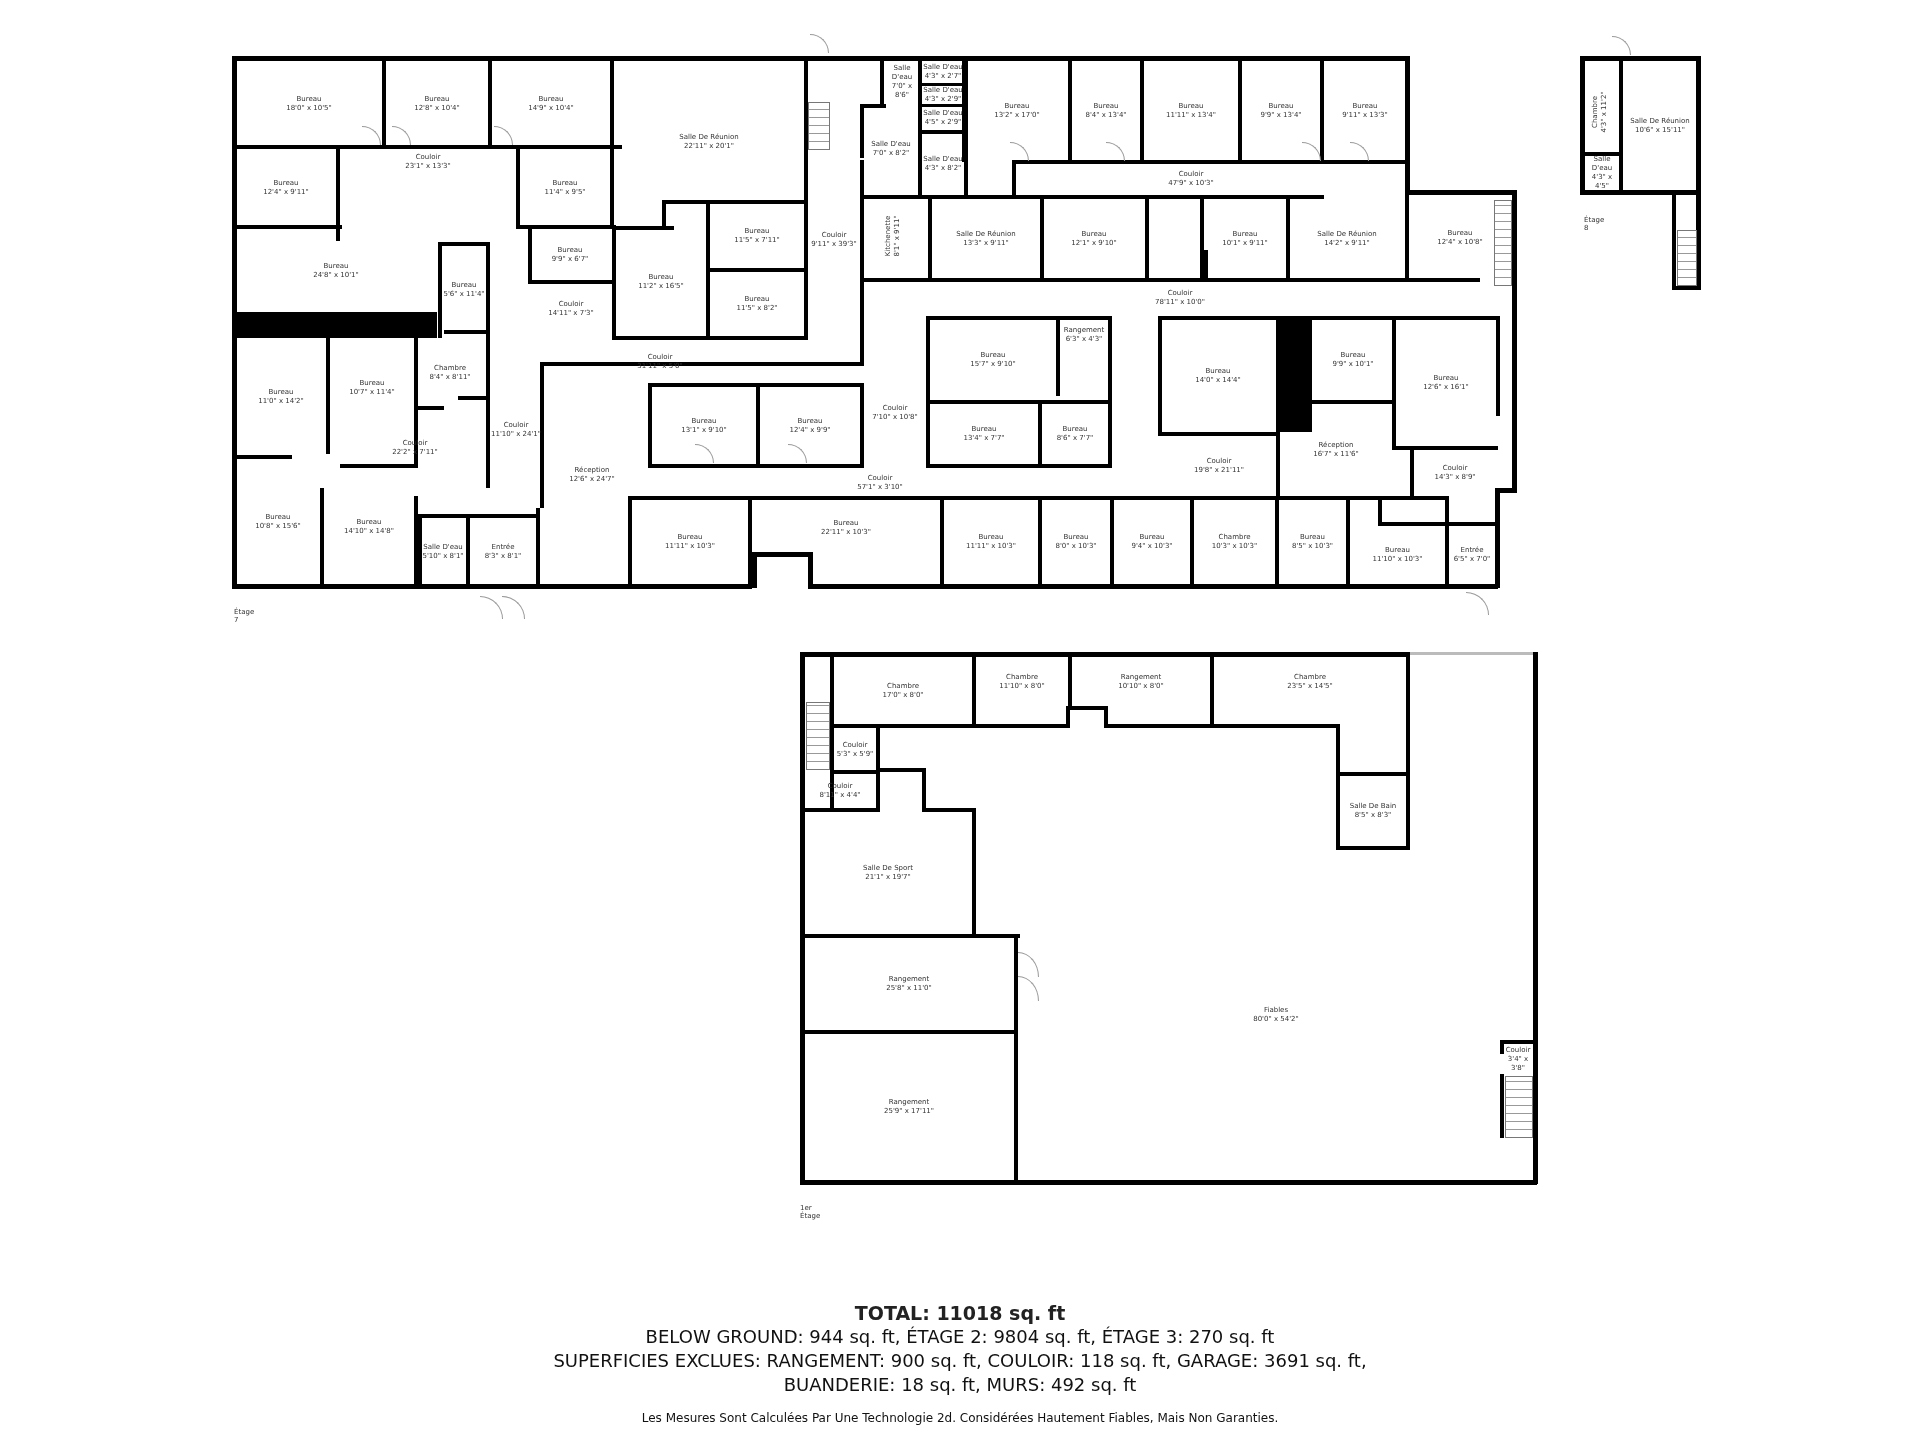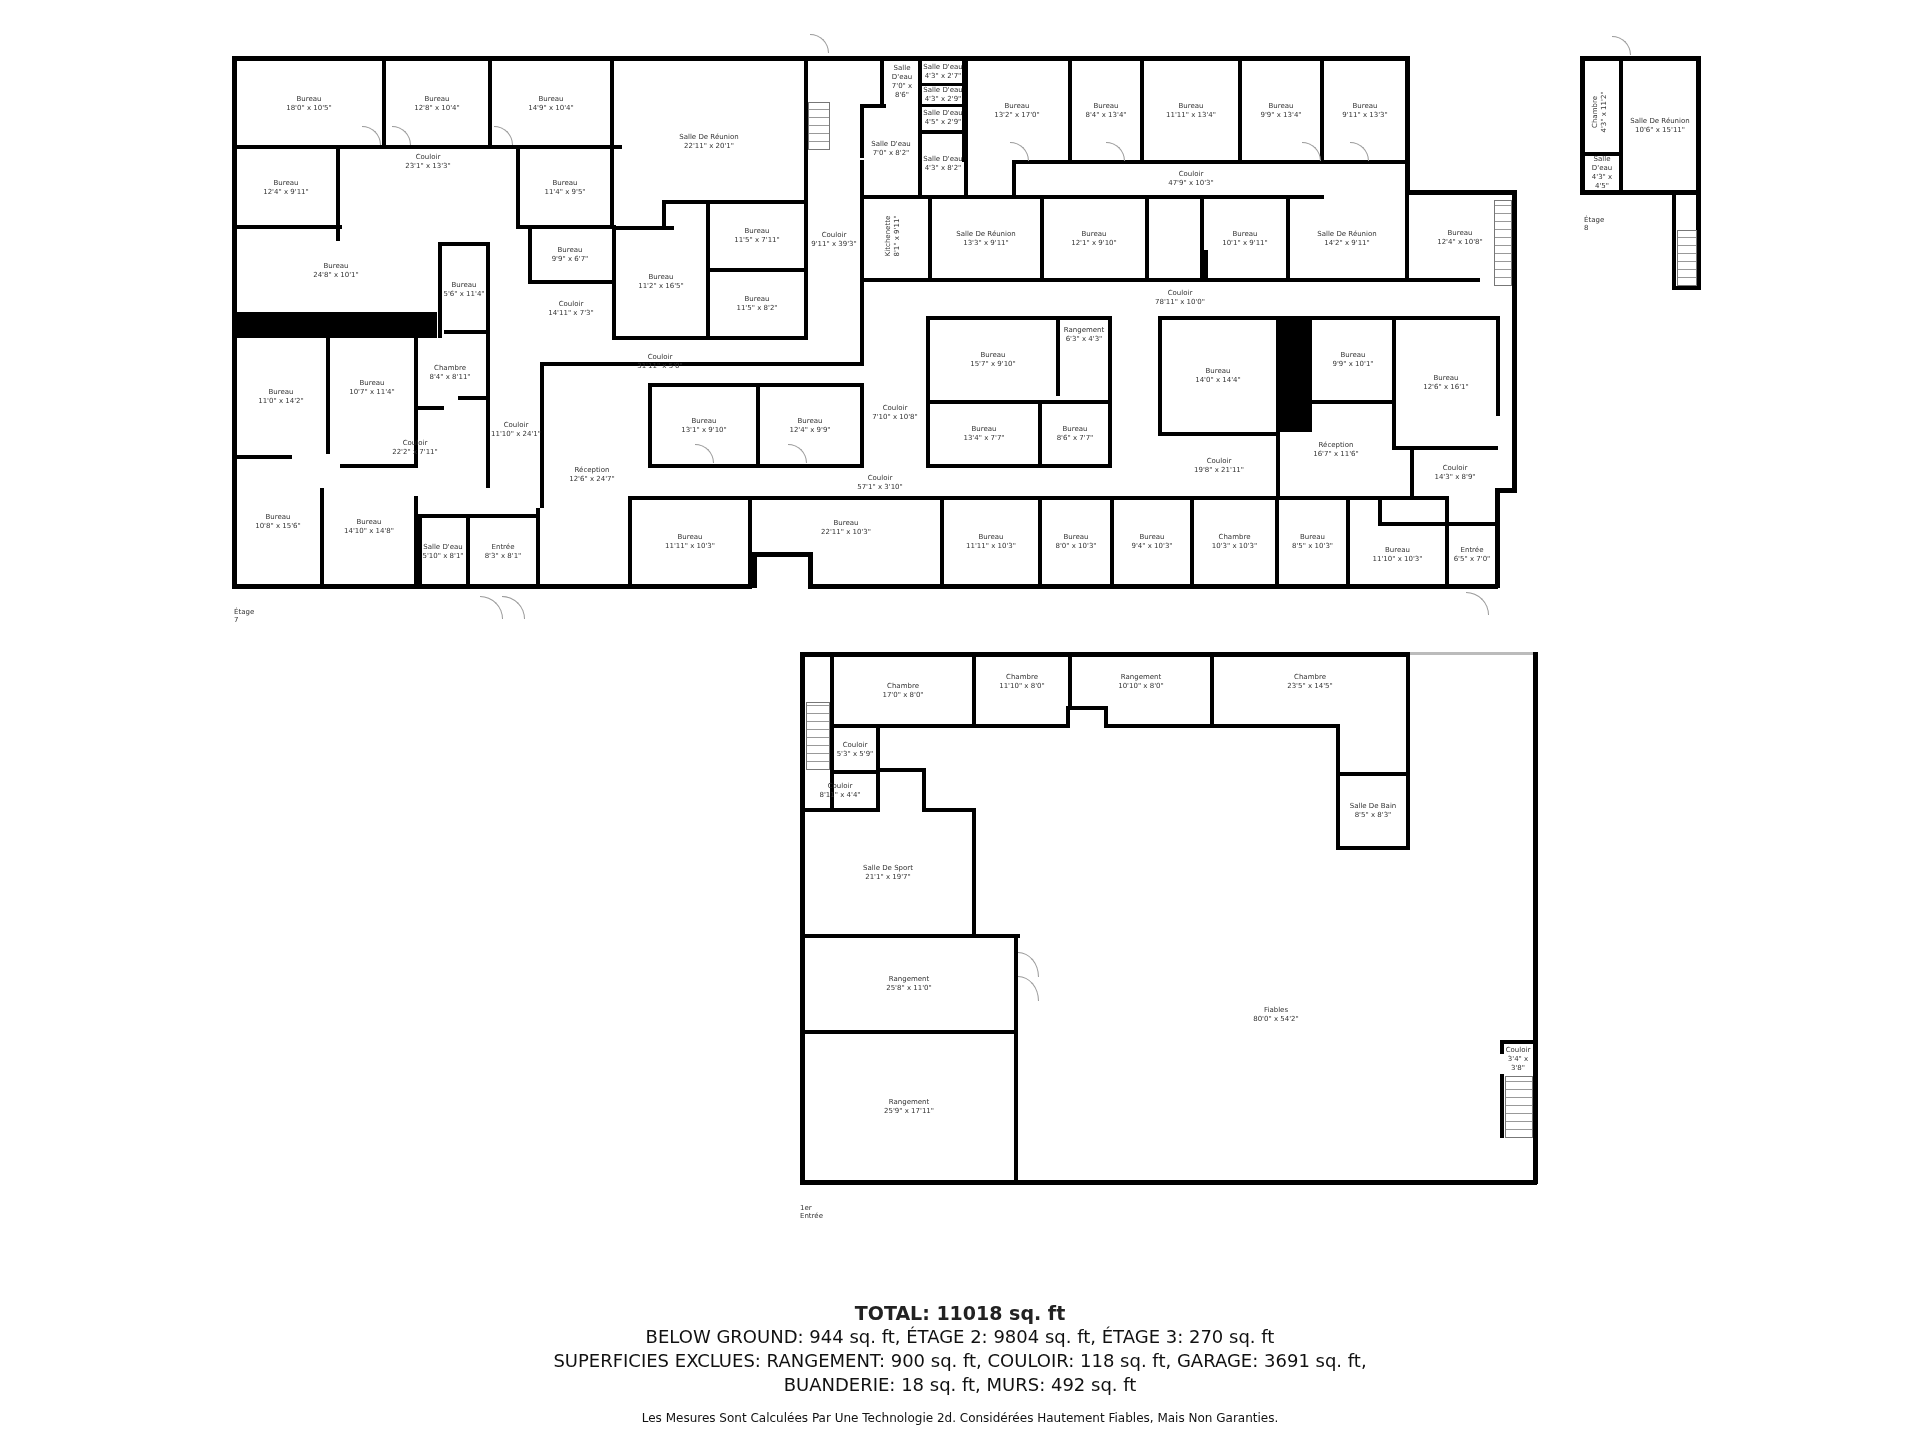--- a/index.html
+++ b/index.html
@@ -551,20 +551,20 @@
     </div>
   <div class="room" style="left:1018px;top:850px;width:516px;height:330px;">
       <span class="n">Fiables</span>
       <span class="d">80'0" x 54'2"</span>
     </div>
   <div class="room" style="left:1500px;top:1044px;width:36px;height:30px;">
       <span class="n">Couloir</span>
       <span class="d">3'4" x 3'8"</span>
     </div>
 
-  <div class="floor-label" style="left:800px;top:1204px;">1er Entrée</div>
+  <div class="floor-label" style="left:800px;top:1204px;">1er Étage</div>
 </div>
 
 <div class="footer f-total">TOTAL: 11018 sq. ft</div>
 <div class="footer f-line f-l1">BELOW GROUND: 944 sq. ft, ÉTAGE 2: 9804 sq. ft, ÉTAGE 3: 270 sq. ft</div>
 <div class="footer f-line f-l2">SUPERFICIES EXCLUES: RANGEMENT: 900 sq. ft, COULOIR: 118 sq. ft, GARAGE: 3691 sq. ft,</div>
 <div class="footer f-line f-l3">BUANDERIE: 18 sq. ft, MURS: 492 sq. ft</div>
 <div class="footer f-note">Les Mesures Sont Calculées Par Une Technologie 2d. Considérées Hautement Fiables, Mais Non Garanties.</div>
 
 </body></html>

